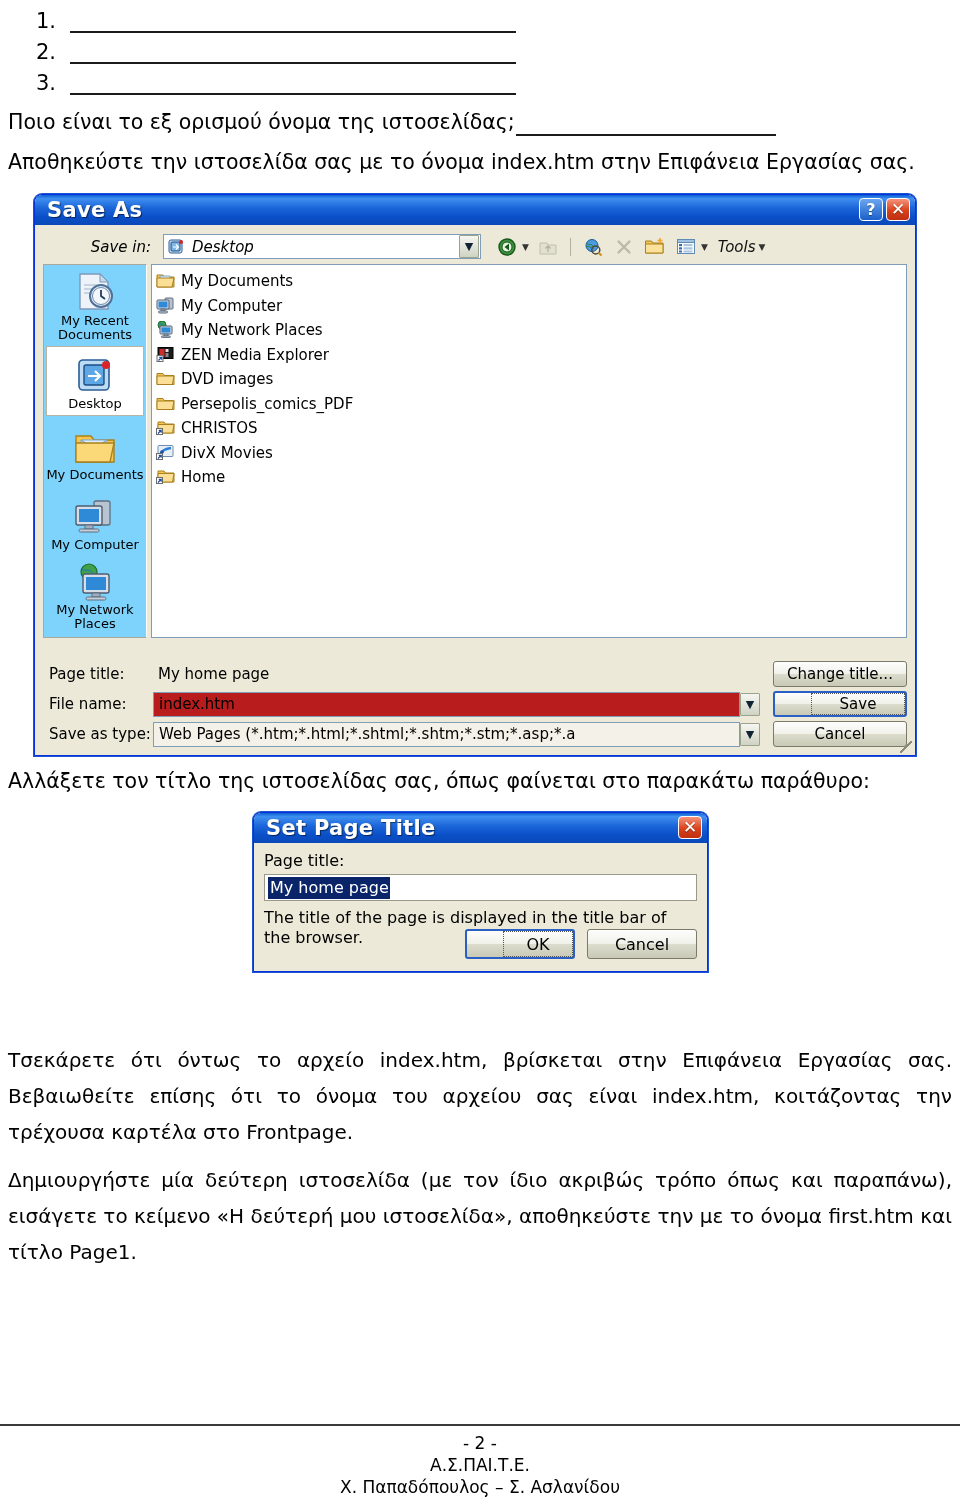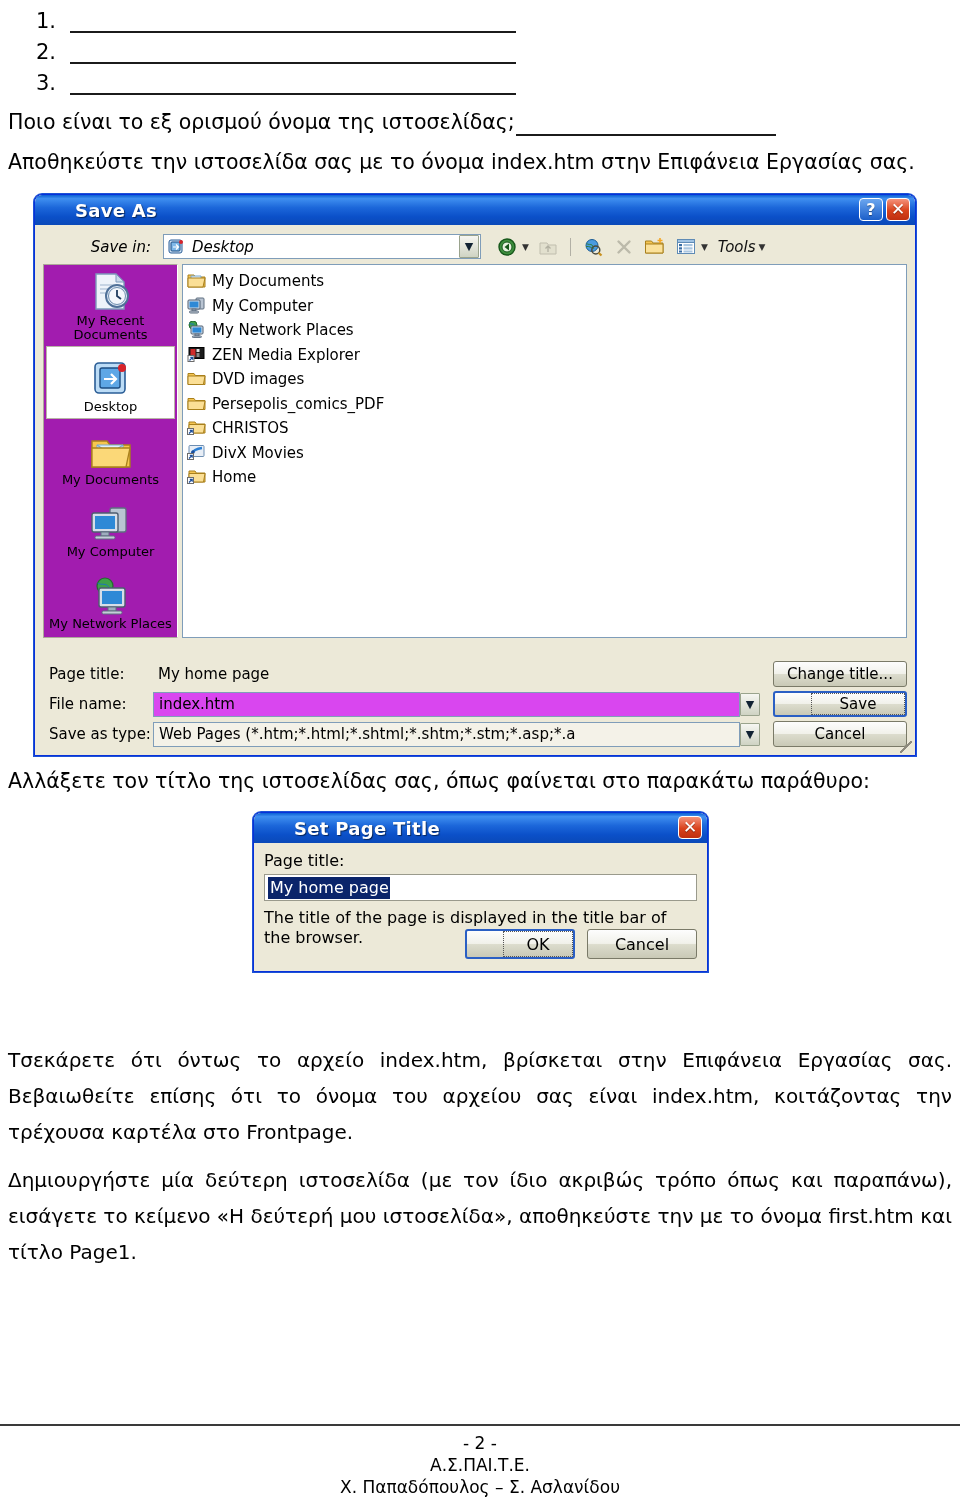--- a/index.html
+++ b/index.html
@@ -65,24 +65,23 @@
   }
   .xp-title {
     height:30px;
     background:linear-gradient(180deg,#0a5fd4 0%, #3f8ff0 12%, #1c67da 42%, #0b50c9 72%, #0a49b8 100%);
     border-radius:6px 6px 0 0;
     position:relative;
     display:flex; align-items:center;
     padding-left:12px;
   }
   .xp-title .cap {
-    color:#fff; font-weight:bold; font-size:18px;
+    color:#fff; font-weight:bold; font-size:21px;
     text-shadow:1px 1px 1px rgba(0,0,0,.55);
     letter-spacing:.3px;
-    margin-left:28px;
   }
   .xp-btns { position:absolute; right:5px; top:3px; display:flex; gap:3px; }
   .xp-sq {
     width:24px; height:23px; border-radius:4px;
     border:1px solid #ffffff;
     display:flex; align-items:center; justify-content:center;
     color:#fff; font-weight:bold; font-size:16px;
     text-shadow:0 1px 1px rgba(0,0,0,.4);
   }
   .xp-help { background:linear-gradient(180deg,#6ba6ef,#1c5fc9); }
@@ -111,21 +110,21 @@
 
   .toolbar { display:flex; align-items:center; gap:7px; margin-left:14px; }
   .tb-ico { width:24px; height:24px; position:relative; display:flex; align-items:center; justify-content:center;}
   .tb-caret { font-size:9px; color:#333; margin-left:-4px;}
   .tb-sep { width:1px; height:18px; background:#b2b0a5; margin:0 3px;}
   .tb-tools { font-size:15px; color:#111; margin-left:3px;}
 
   .main-area { display:flex; height:374px; }
 
   .places {
-    width:135px; background:#a21caf; border:1px solid #aca899;
+    width:104px; background:#7dd3fc; border:1px solid #aca899;
     border-right:1px solid #fff; padding:2px;
     display:flex; flex-direction:column;
   }
   .place {
     height:88px; display:flex; flex-direction:column;
     align-items:center; justify-content:flex-end;
     padding-bottom:4px; gap:1px;
   }
   .place.sel { background:#fff; border:1px solid #b8b4a6; }
   .place .pl-ico { height:46px; display:flex; align-items:flex-end; justify-content:center; }
@@ -137,21 +136,21 @@
   }
   .fitem { display:flex; align-items:center; height:24.5px; gap:5px; }
   .fitem .fi-ico { width:20px; height:18px; position:relative; flex:0 0 20px;}
   .fitem .fi-lbl { font-size:15px; color:#000; white-space:nowrap; }
 
   .bottom { position:absolute; left:8px; right:8px; bottom:6px; }
   .brow { display:flex; align-items:center; height:30px; }
   .brow .blab { width:110px; font-size:15px; text-align:left; padding-left:6px;}
   .brow .bfield { flex:1; display:flex; align-items:center; }
   .txtbox {
-    flex:1; height:25px; background:#d946ef; border:1px solid #7f9db9;
+    flex:1; height:25px; background:#b91c1c; border:1px solid #7f9db9;
     display:flex; align-items:center; font-size:15px; padding-left:5px;
     overflow:hidden; white-space:nowrap;
   }
   .staticval { font-size:15px; padding-left:5px; }
   .btn {
     background:linear-gradient(180deg,#fdfdfd 0%, #f1f1ea 48%, #dcdccd 52%, #c9c9b6 100%);
     border:1px solid #7a7a68; border-radius:3px;
     font-size:15px; display:flex; align-items:center; justify-content:center;
     height:26px; color:#000;
   }

